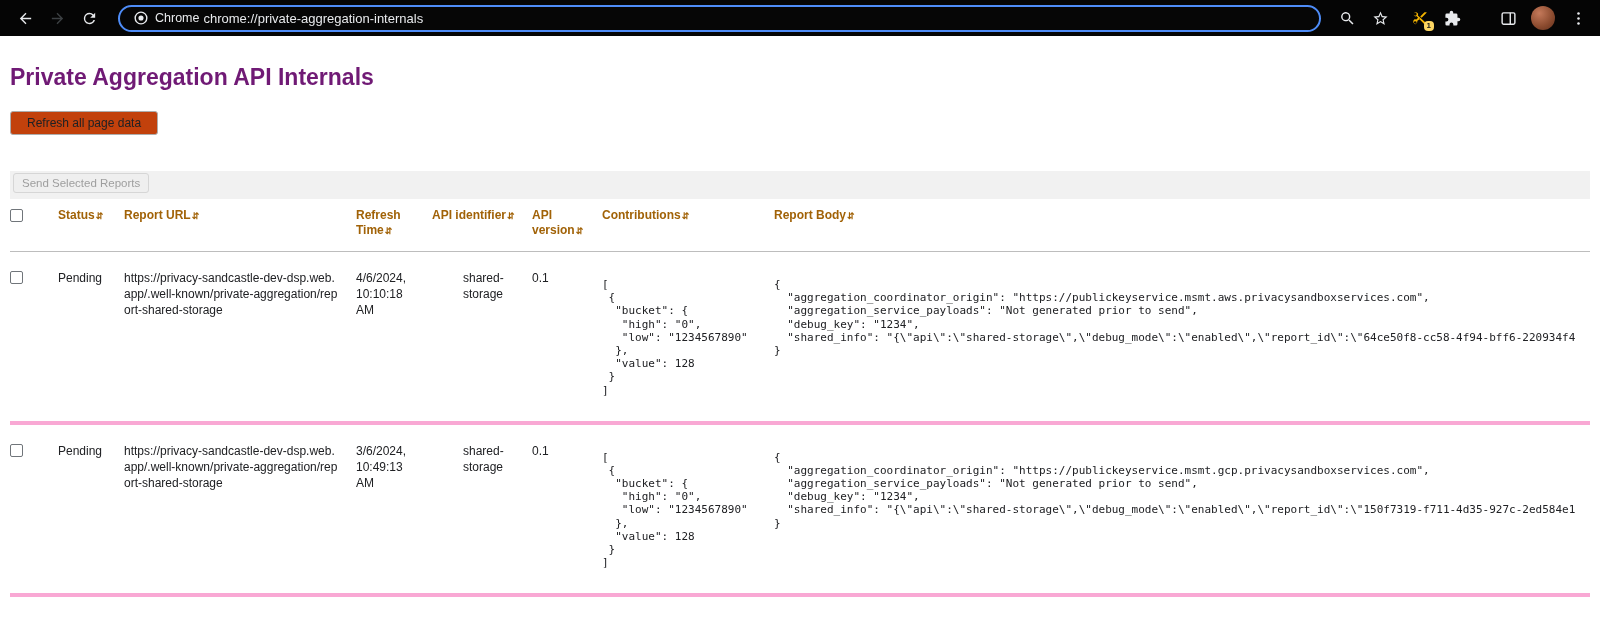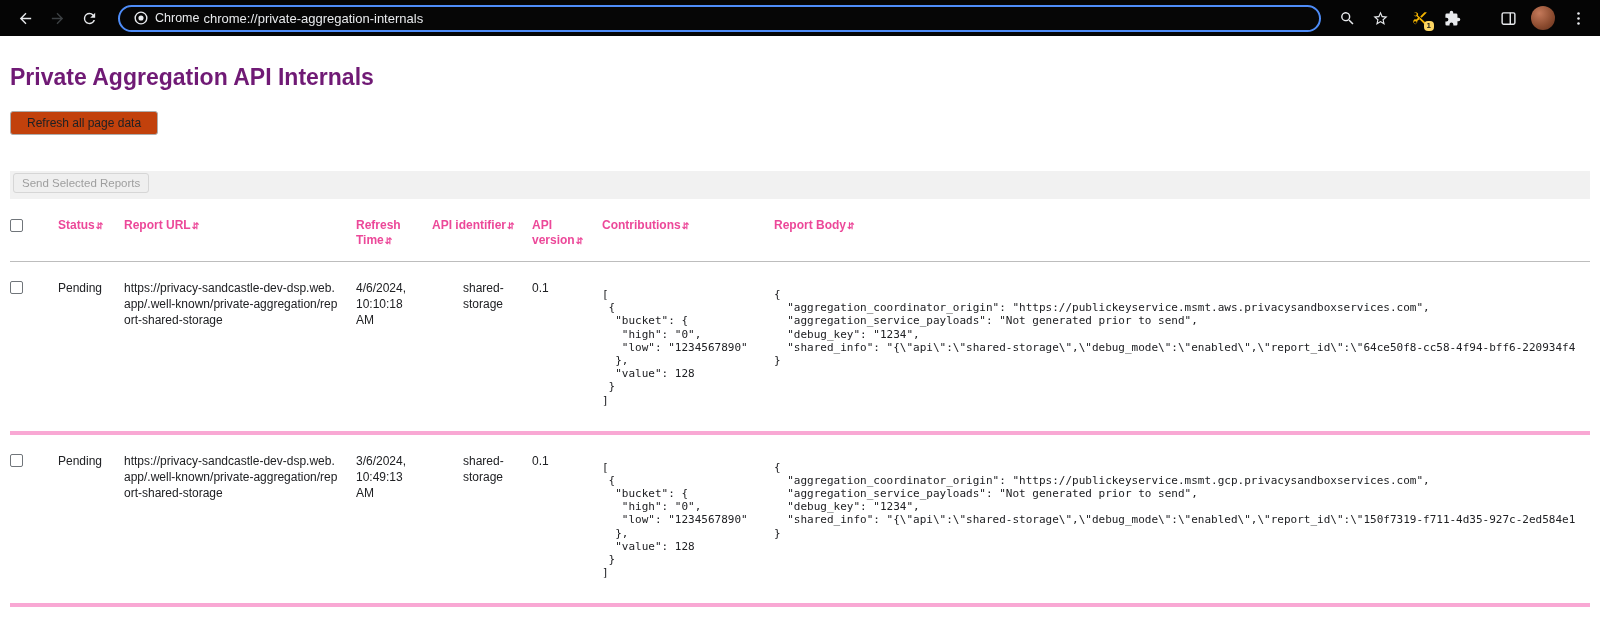--- a/index.html
+++ b/index.html
@@ -73,21 +73,21 @@
   .btn.disabled {
     color:#9e9e9e; background:#efefef; border:1px solid #d6d6d6;
     font-size:11.5px; padding:3px 8px; cursor:default;
   }
 
   table.reports {
     width:100%; border-collapse:collapse; table-layout:fixed; margin-top:0;
   }
   th {
     text-align:left; vertical-align:top; font-size:12px; font-weight:700;
-    color:#ec4899; padding:19px 8px 13px 0; line-height:1.25;
+    color:#a16207; padding:9px 8px 13px 0; line-height:1.25;
   }
   th .sort { font-size:9px; margin-left:1px; }
   td {
     vertical-align:top; font-size:12px; line-height:1.35;
     padding:18px 10px 24px 0;
   }
   tr.header-row { border-bottom:1px solid #bdbdbd; }
   tr.data-row { border-bottom:4px solid #f9a8d4; }
   .cb {
     display:inline-block; width:13px; height:13px; border:1.5px solid #70757a;

